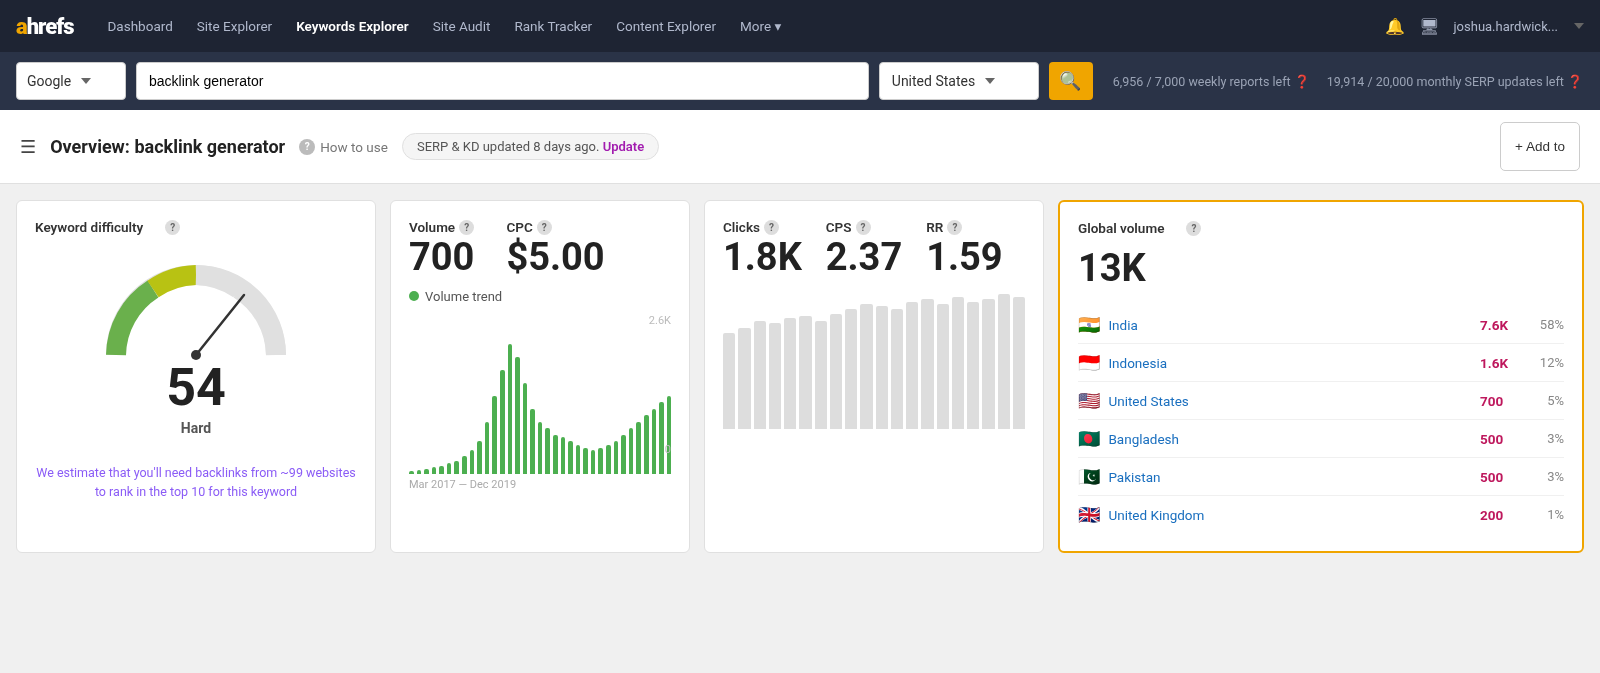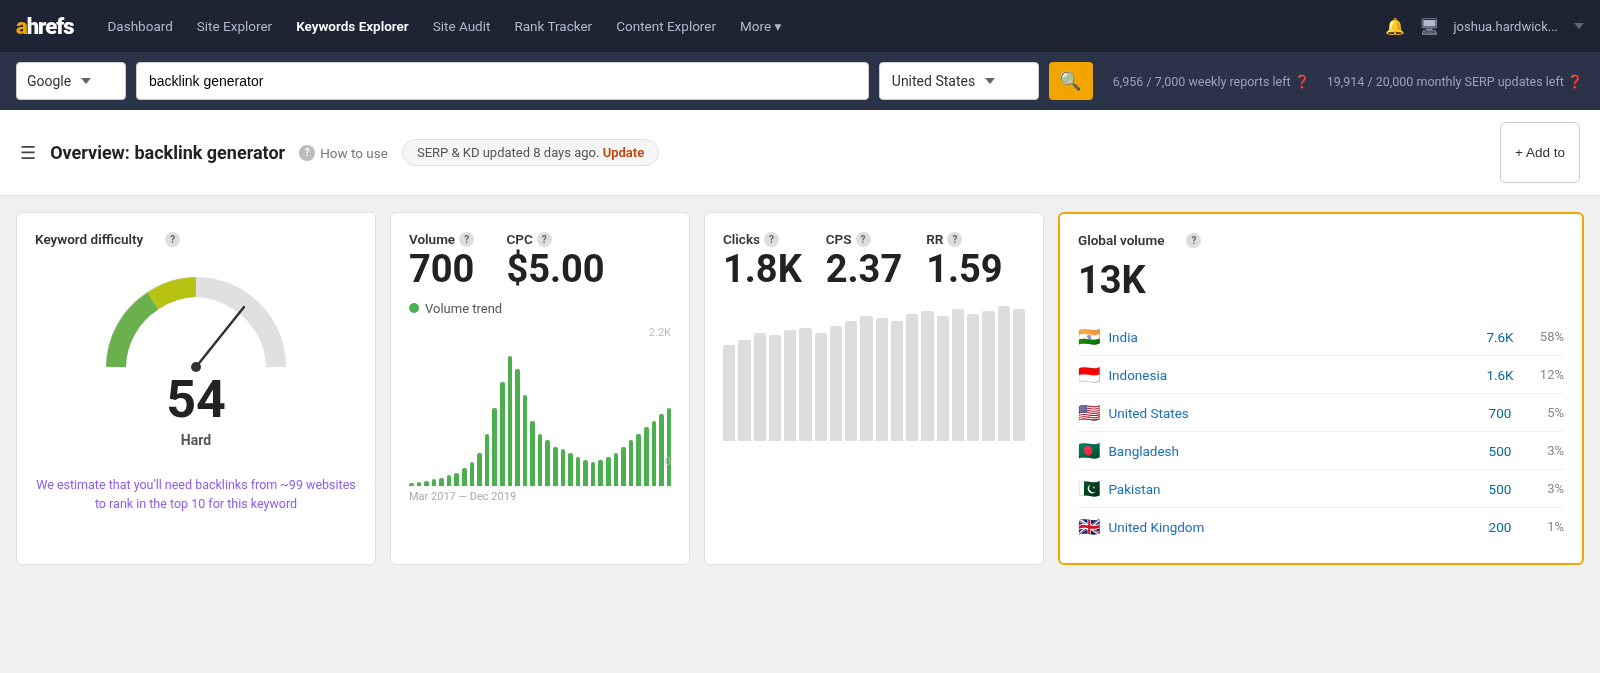--- a/index.html
+++ b/index.html
@@ -26,23 +26,23 @@
     .search-stat { display: flex; align-items: center; gap: 4px; }
     .search-stat .help-icon { color: #7a8299; font-size: 13px; cursor: pointer; }
 
     
     .page-header { background: #fff; border-bottom: 1px solid #e0e0e0; padding: 12px 20px; display: flex; align-items: center; gap: 14px; }
     .hamburger { font-size: 18px; cursor: pointer; color: #444; }
     .page-title { font-size: 18px; font-weight: 700; color: #222; }
     .how-to-use { display: flex; align-items: center; gap: 5px; color: #777; font-size: 13.5px; cursor: pointer; }
     .how-to-use .q-icon { background: #bbb; color: #fff; border-radius: 50%; width: 16px; height: 16px; display: flex; align-items: center; justify-content: center; font-size: 10px; font-weight: 700; }
     .serp-update { background: #f5f5f5; border: 1px solid #e0e0e0; border-radius: 20px; padding: 5px 14px; font-size: 13px; color: #555; }
-    .serp-update .update-link { color: #c2410c; font-weight: 600; cursor: pointer; }
+    .serp-update .update-link { color: #a21caf; font-weight: 600; cursor: pointer; }
     .header-spacer { flex: 1; }
-    .add-to-btn { border: 1.5px solid #ccc; background: #fff; border-radius: 5px; padding: 22px 14px; font-size: 13.5px; cursor: pointer; display: flex; align-items: center; gap: 5px; color: #333; font-weight: 500; }
+    .add-to-btn { border: 1.5px solid #ccc; background: #fff; border-radius: 5px; padding: 16px 14px; font-size: 13.5px; cursor: pointer; display: flex; align-items: center; gap: 5px; color: #333; font-weight: 500; }
 
     
     .content { padding: 16px; display: flex; gap: 14px; }
 
     
     .card { background: #fff; border-radius: 6px; border: 1px solid #e0e0e0; padding: 18px; }
 
     
     .kd-card { flex: 0 0 360px; }
     .card-label { font-size: 13.5px; font-weight: 600; color: #333; display: flex; align-items: center; gap: 22px; margin-bottom: 10px; }
@@ -79,21 +79,21 @@
     .click-legend { font-size: 12.5px; color: #777; margin-bottom: 8px; line-height: 1.7; }
     .trend-na { font-size: 12.5px; color: #999; margin-top: 6px; }
 
     
     .global-card { flex: 1; border: 2.5px solid #f0a500; border-radius: 6px; background: #fff; padding: 18px; }
     .global-vol-value { font-size: 38px; font-weight: 700; color: #222; margin: 4px 0 16px; }
     .country-row { display: flex; align-items: center; gap: 8px; padding: 8px 0; border-bottom: 1px solid #f0f0f0; font-size: 13.5px; }
     .country-row:last-child { border-bottom: none; }
     .country-flag { font-size: 18px; }
     .country-name { color: #1a6fbf; cursor: pointer; flex: 1; }
-    .country-vol { min-width: 40px; text-align: center; color: #0369a1; font-weight: 400; }
+    .country-vol { min-width: 40px; text-align: left; color: #be185d; font-weight: 700; }
     .country-pct { min-width: 36px; text-align: right; color: #888; font-size: 13px; }
 
     
     .arrow-down { display: inline-block; width: 0; height: 0; border-left: 5px solid transparent; border-right: 5px solid transparent; border-top: 6px solid #666; vertical-align: middle; margin-left: 4px; }
   </style>
 </head>
 <body>
 
 <nav class="nav">
   <div class="nav-logo">a<span>hrefs</span></div>
@@ -235,21 +235,21 @@
         <div class="bar" style="height: 26px;"></div>
         <div class="bar" style="height: 28.6px;"></div>
         <div class="bar" style="height: 32.5px;"></div>
         <div class="bar" style="height: 39px;"></div>
         <div class="bar" style="height: 45.5px;"></div>
         <div class="bar" style="height: 52px;"></div>
         <div class="bar" style="height: 58.5px;"></div>
         <div class="bar" style="height: 65px;"></div>
         <div class="bar" style="height: 71.5px;"></div>
         <div class="bar" style="height: 78px;"></div>
-        <span class="y-label">2.2K</span>
+        <span class="y-label">2.6K</span>
       <span class="y-label-bottom">0</span>
     </div>
     <div class="chart-date">Mar 2017 — Dec 2019</div>
   </div>
 
   <div class="card clicks-card">
     <div class="clicks-metrics">
       <div class="metric-block">
         <div class="metric-label">
           <span>Clicks</span>

